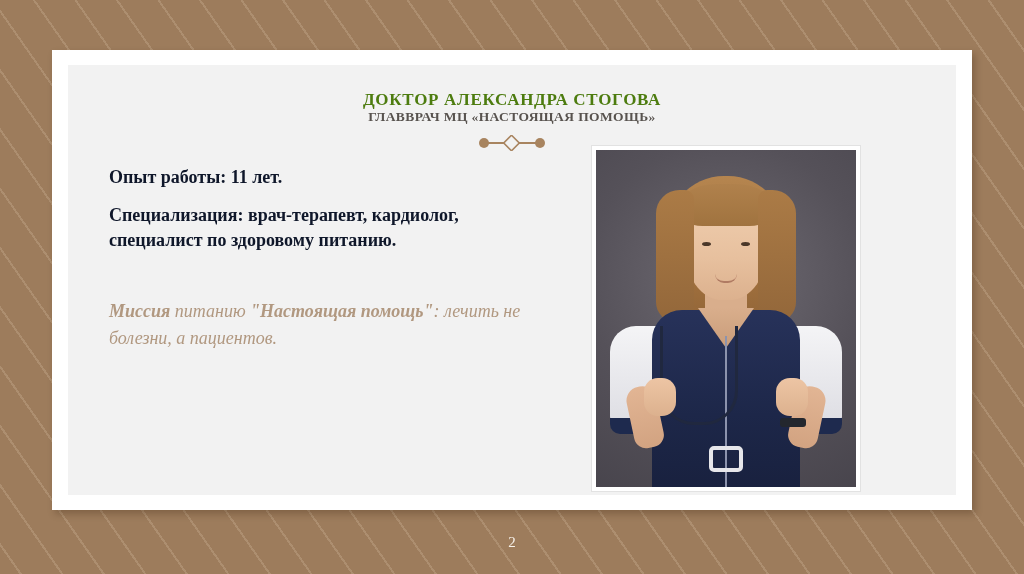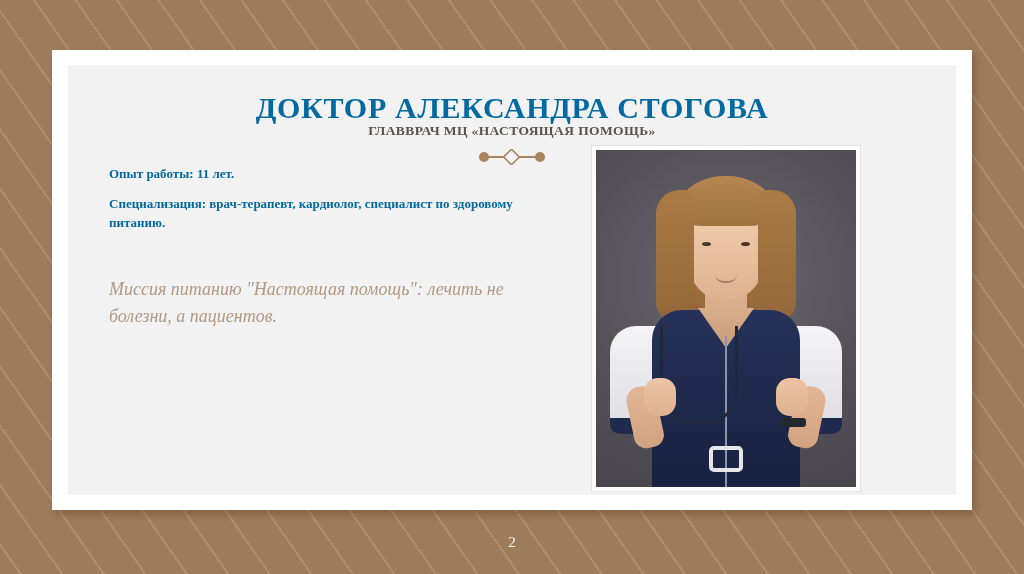--- a/index.html
+++ b/index.html
@@ -52,24 +52,24 @@
 
   
   .title-block {
     position: absolute;
     left: 0;
     top: 26px;
     width: 100%;
     text-align: center;
   }
   .slide-title {
-    font-size: 30px;
+    font-size: 17px;
     font-weight: bold;
     letter-spacing: 0.7px;
-    color: #0369a1;
+    color: #4d7c0f;
     line-height: 1.1;
   }
   .slide-subtitle {
     margin-top: 0;
     font-size: 13.5px;
     font-weight: bold;
     letter-spacing: 0.4px;
     color: #58534f;
     line-height: 1.1;
   }
@@ -83,44 +83,44 @@
   }
 
   
   .text-col {
     position: absolute;
     left: 41px;
     top: 100px;
     width: 420px;
   }
   .fact {
-    font-size: 13px;
+    font-size: 18px;
     font-weight: bold;
-    color: #0369a1;
+    color: #0f172a;
     line-height: 1.42;
     margin: 0 0 12px 0;
   }
   .fact.second {
     margin-bottom: 4px;
   }
   .mission {
     font-size: 18px;
     font-style: italic;
     color: #b19880;
     line-height: 1.5;
     margin: 0;
   }
   .mission.first {
     margin-top: 44px;
   }
   .mission.second {
     margin-top: 32px;
   }
   .mission b {
-    font-weight: normal;
+    font-weight: bold;
   }
 
   
   .photo-wrap {
     position: absolute;
     left: 523px;
     top: 80px;
     width: 270px;
     height: 347px;
     background: #ffffff;

